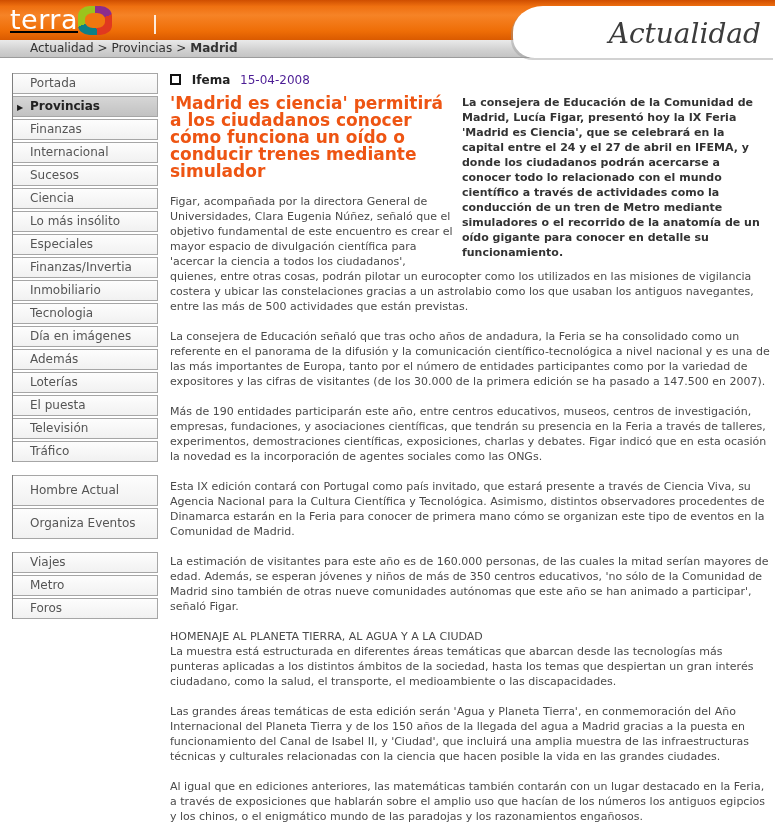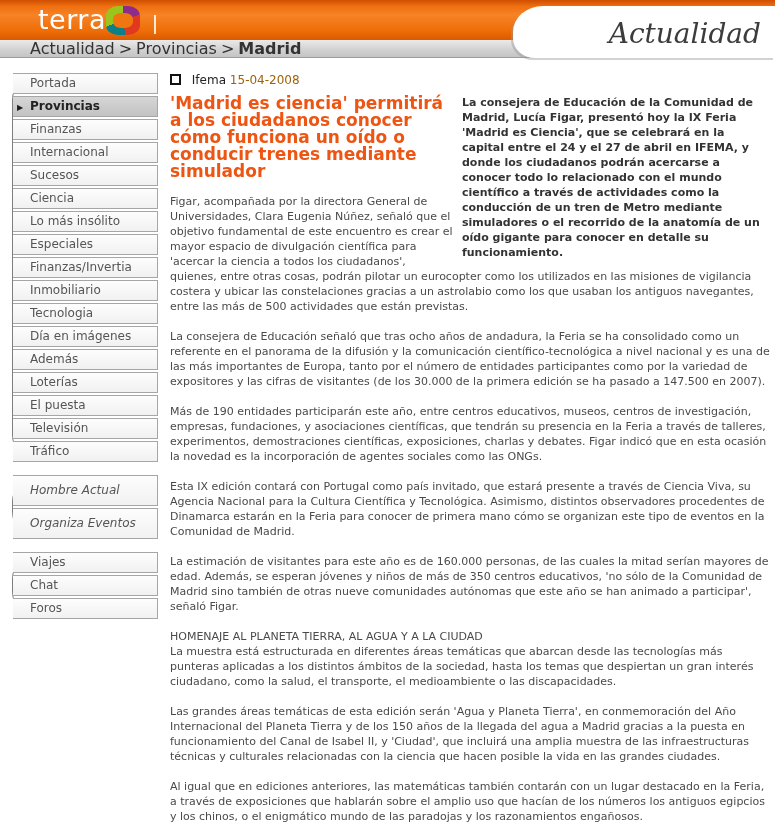--- a/index.html
+++ b/index.html
@@ -8,22 +8,22 @@
     overflow: hidden;
     background: #fff;
     font-family: "DejaVu Sans", "Liberation Sans", sans-serif;
   }
   .masthead { position: relative; height: 58px; }
   .orange-bar {
     position: relative; height: 40px; z-index: 1;
     background: linear-gradient(180deg, #cf4e00 0%, #ef7010 16%, #f68326 38%, #ee6d06 78%, #da5a00 100%);
   }
   .brand {
-    position: absolute; left: 38px; top: 4px;
-    display: flex; align-items: center; cursor: pointer;
+    position: absolute; left: 10px; top: 4px;
+    display: flex; align-items: center; cursor: pointer; text-decoration: underline;
   }
   .brand-text { color: #fff; font-size: 27px; line-height: 32px; letter-spacing: 0.5px; }
   .logo-mark {
     position: relative; width: 34px; height: 29px; border-radius: 34%;
     background: conic-gradient(#8c2d8c 0 70deg, #e0391f 70deg 170deg, #0d7f86 170deg 250deg, #9bc41c 250deg 360deg);
   }
   .logo-hole { position: absolute; inset: 7px; border-radius: 40%; background: #f0770f; }
   .header-divider {
     position: absolute; left: 154px; top: 15px; width: 2px; height: 19px;
     background: rgba(255,255,255,0.85);
@@ -40,59 +40,59 @@
     font-family: "DejaVu Serif", "Liberation Serif", serif;
     font-style: italic; font-size: 28px; color: #3c3c3c;
     line-height: 56px; padding-right: 14px;
   }
   .breadcrumb-bar {
     position: absolute; top: 40px; left: 0; width: 688px; height: 18px;
     box-sizing: border-box; z-index: 1;
     background: linear-gradient(180deg, #eaeaea 0%, #d2d2d2 55%, #c4c4c4 100%);
     border-bottom: 1px solid #9c9c9c;
     border-radius: 0 9px 9px 0;
-    font-size: 16px; color: #333; line-height: 17px;
+    font-size: 12px; color: #333; line-height: 17px;
     padding-left: 30px;
   }
   .crumb { cursor: pointer; }
   .crumb.current { font-weight: bold; cursor: default; }
   .crumb-sep { margin: 0 4px; }
 
   .body-row { display: flex; padding-top: 15px; }
   .sidebar-col { width: 157px; flex: none; padding-left: 12px; box-sizing: border-box; }
-  .side-group { width: 145px; border-left: 1px solid #7e7e7e; margin-bottom: 13px; border-radius: 27px; }
+  .side-group { width: 145px; border-left: 1px solid #7e7e7e; margin-bottom: 13px; }
   .side-item {
     position: relative; box-sizing: border-box;
     border: 1px solid #a6a6a6; border-left: none;
     margin-bottom: 2px;
     background: linear-gradient(180deg, #fdfdfd, #f1f1f1);
     color: #555; font-size: 12px; line-height: 13px;
     padding: 3px 4px 3px 17px;
     cursor: pointer;
   }
   .side-item .arrow {
     display: none; position: absolute; left: 4px; top: 50%;
     transform: translateY(-50%); font-size: 8px; color: #1a1a1a;
   }
   .side-item.selected {
     background: linear-gradient(180deg, #d6d6d6, #c2c2c2);
     color: #222; font-weight: bold;
   }
   .side-item.selected .arrow { display: block; }
-  .side-group.tall .side-item { padding-top: 8px; padding-bottom: 8px; font-style: italic; }
+  .side-group.tall .side-item { padding-top: 8px; padding-bottom: 8px; }
 
   .content-col { flex: 1; padding: 0 5px 0 13px; box-sizing: border-box; }
   .kicker-row { margin: 0 0 8px; font-size: 12px; }
   .kicker-square {
     display: inline-block; width: 7px; height: 7px;
     border: 2px solid #111; background: #fff;
     margin-right: 7px; vertical-align: -1px;
   }
-  .kicker { font-weight: normal; color: #222; }
-  .date { color: #a16207; }
+  .kicker { font-weight: bold; color: #222; margin-right: 6px; }
+  .date { color: #4c1d95; }
   .intro {
     float: right; width: 308px; margin: 0 0 8px 6px;
     font-weight: bold; font-size: 11px; line-height: 15px; color: #333;
   }
   .headline {
     margin: 2px 0 14px; font-size: 17px; line-height: 17px;
     color: #ee5513; font-weight: bold;
   }
   .para {
     margin: 0 0 15px; font-size: 11px; line-height: 15px;
@@ -206,21 +206,21 @@
         </div>
       </div>
     <div class="side-group">
 
     <div class="side-item">
           
           <span>Viajes</span>
         </div>
         <div class="side-item">
           
-          <span>Chat</span>
+          <span>Metro</span>
         </div>
         <div class="side-item">
           
           <span>Foros</span>
         </div>
       </div>
   </div>
 
   <div class="content-col">
     <div class="kicker-row">

